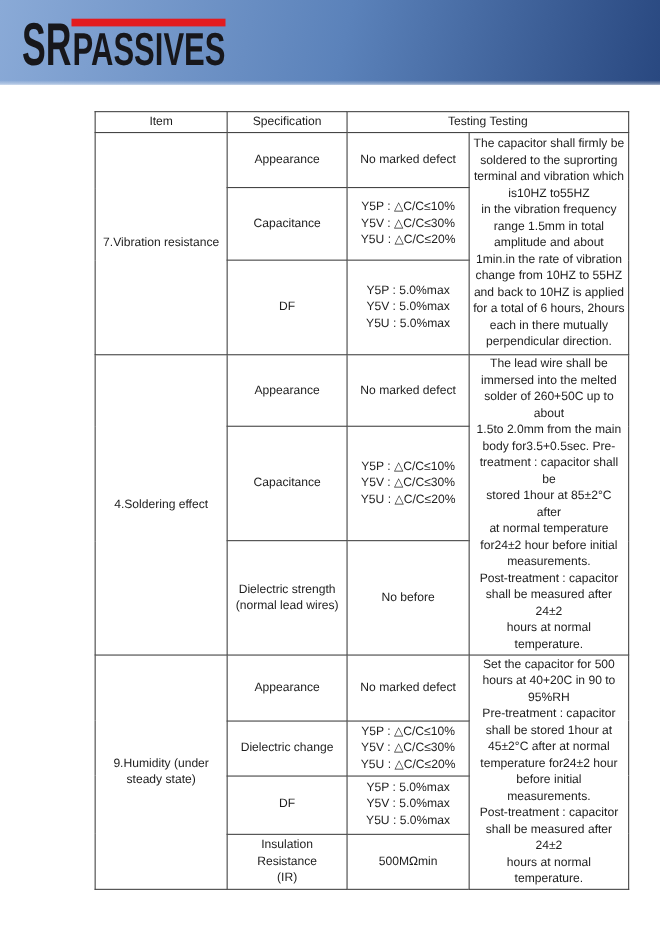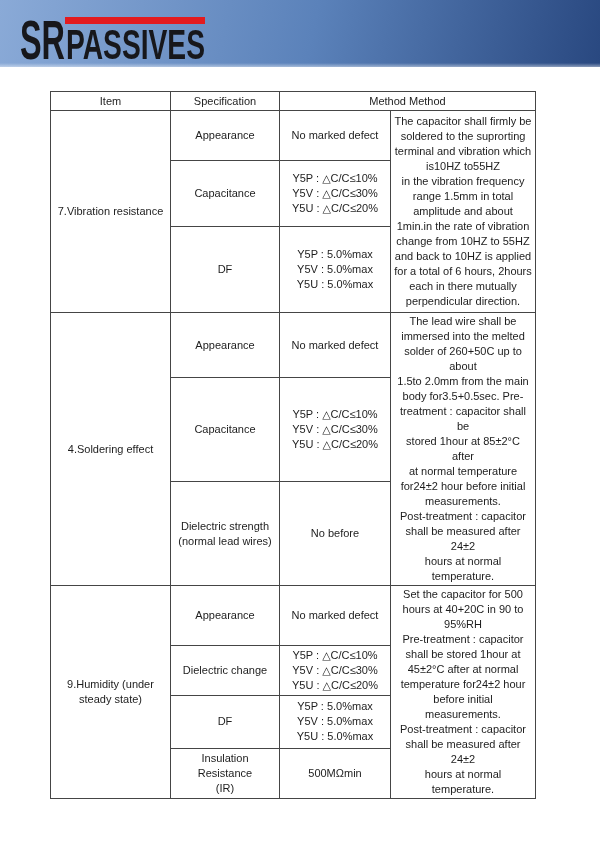--- a/index.html
+++ b/index.html
@@ -15,37 +15,37 @@
   *{margin:0;padding:0;box-sizing:border-box;}
   html,body{width:600px;height:849px;}
   body{
     background:var(--page_bg);
     font-family:"Liberation Sans","DejaVu Sans",sans-serif;
     color:var(--text);
     overflow:hidden;
   }
   .header-bar{
     position:relative;
-    width:600px;height:67px;
+    width:600px;height:77px;
     background:linear-gradient(102deg,var(--header_gradient_left) 0%,var(--header_gradient_mid) 52%,var(--header_gradient_right) 100%);
     text-decoration:underline;
   }
   .header-bar::after{
     content:"";position:absolute;left:0;right:0;bottom:0;height:4px;
     background:linear-gradient(to bottom,rgba(255,255,255,0),rgba(255,255,255,.45));
   }
   .logo{position:absolute;left:20px;top:12px;}
   .logo text{
     font-family:"Liberation Sans","DejaVu Sans",sans-serif;
     font-weight:bold;
     fill:var(--logo_black);
   }
   .logo-bar-rect{fill:var(--logo_red);}
   .spec-table{
-    margin:24px 0 0 50px;
+    margin:24px 0 0 86px;
     border-collapse:collapse;
     table-layout:fixed;
     width:485px;
     font-size:11px;
     color:var(--text);
   }
   .spec-table td,.spec-table th{
     border:1px solid var(--table_border);
     text-align:center;
     vertical-align:middle;
@@ -73,21 +73,21 @@
   <colgroup>
     <col style="width:120px">
       <col style="width:109px">
       <col style="width:111px">
       <col style="width:145px">
   </colgroup>
   <tbody>
       <tr>
     <th>Item</th>
     <th>Specification</th>
-    <th colspan="2">Method Method</th>
+    <th colspan="2">Testing Testing</th>
   </tr>
 
   <tr style="height:50px">
     <td rowspan="3" class="item-cell">7.Vibration resistance</td>
     <td>Appearance</td>
     <td>No marked defect</td>
     <td rowspan="3" class="method-cell">The capacitor shall firmly be
 soldered to the suprorting
 terminal and vibration which
 is10HZ to55HZ

